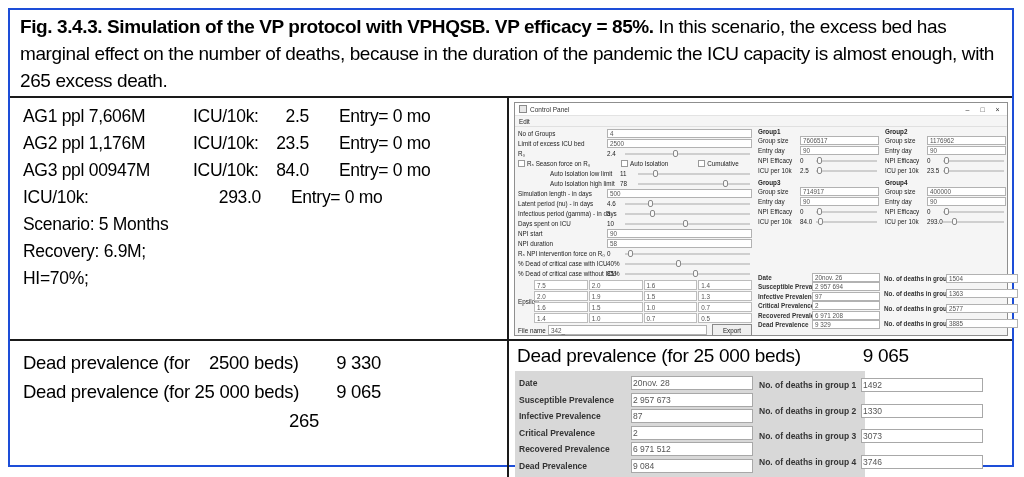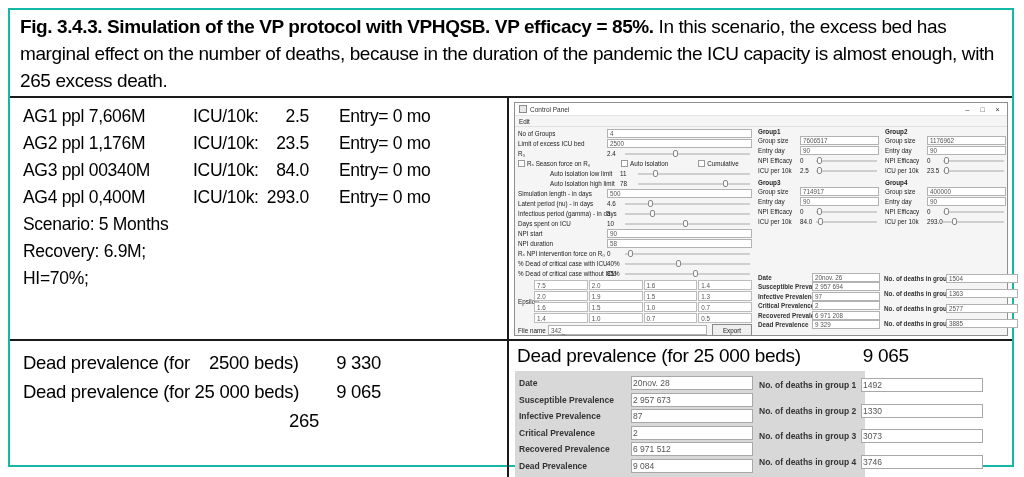--- a/index.html
+++ b/index.html
@@ -1,17 +1,17 @@
 <!DOCTYPE html>
 <html><head>
 <meta charset="utf-8">
 <style>
   html,body{margin:0;padding:0;background:#fff;width:1024px;height:477px;overflow:hidden;
     font-family:"Liberation Sans","DejaVu Sans",sans-serif;color:#000;}
-  .figure{position:absolute;left:8px;top:8px;width:1006px;height:459px;border:2px solid #14b8a6;
+  .figure{position:absolute;left:8px;top:8px;width:1006px;height:459px;border:2px solid #1d4ed8;
     box-sizing:border-box;display:grid;grid-template-columns:499px 1fr;grid-template-rows:88px 243px 1fr;background:#fff;}
   .caption{grid-column:1/3;border-bottom:2px solid #1a1a1a;padding:3px 10px;font-size:19px;
     line-height:27px;letter-spacing:-0.4px;}
   .caption b{letter-spacing:-0.4px;}
   .mid-left{border-right:2px solid #1a1a1a;border-bottom:2px solid #1a1a1a;padding:5px 0 0 13px;
     font-size:17.5px;letter-spacing:-0.3px;}
   .mid-left .line{line-height:27px;height:27px;white-space:pre;}
   .ag-row{display:grid;grid-template-columns:170px 68px 48px 1fr;line-height:27px;height:27px;}
   .ag-row .icuv{text-align:right;}
   .ag-row .entry{padding-left:30px;white-space:pre;}
@@ -94,27 +94,26 @@
       <span class="icuv">2.5</span>
       <span class="entry">Entry= 0 mo</span>
     </div>
     <div class="ag-row">
       <span>AG2 ppl 1,176M</span>
       <span>ICU/10k:</span>
       <span class="icuv">23.5</span>
       <span class="entry">Entry= 0 mo</span>
     </div>
     <div class="ag-row">
-      <span>AG3 ppl 00340M</span>
+      <span>AG3 ppl 00947M</span>
       <span>ICU/10k:</span>
       <span class="icuv">84.0</span>
       <span class="entry">Entry= 0 mo</span>
     </div>
     <div class="ag-row">
-      <span>AG4 ppl 0,400M</span>
       <span>ICU/10k:</span>
       <span class="icuv">293.0</span>
       <span class="entry">Entry= 0 mo</span>
     </div>
     <div class="line">Scenario: 5 Months</div>
     <div class="line">Recovery: 6.9M;</div>
     <div class="line">HI=70%;</div>
   </div>
 
   <div class="mid-right">

